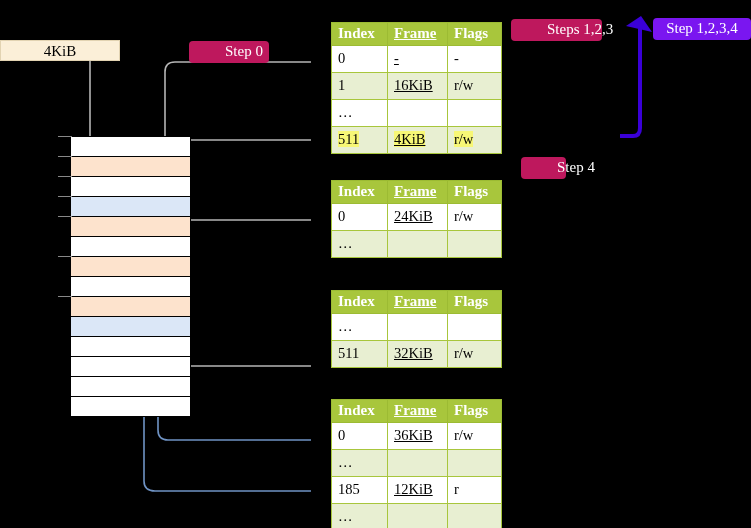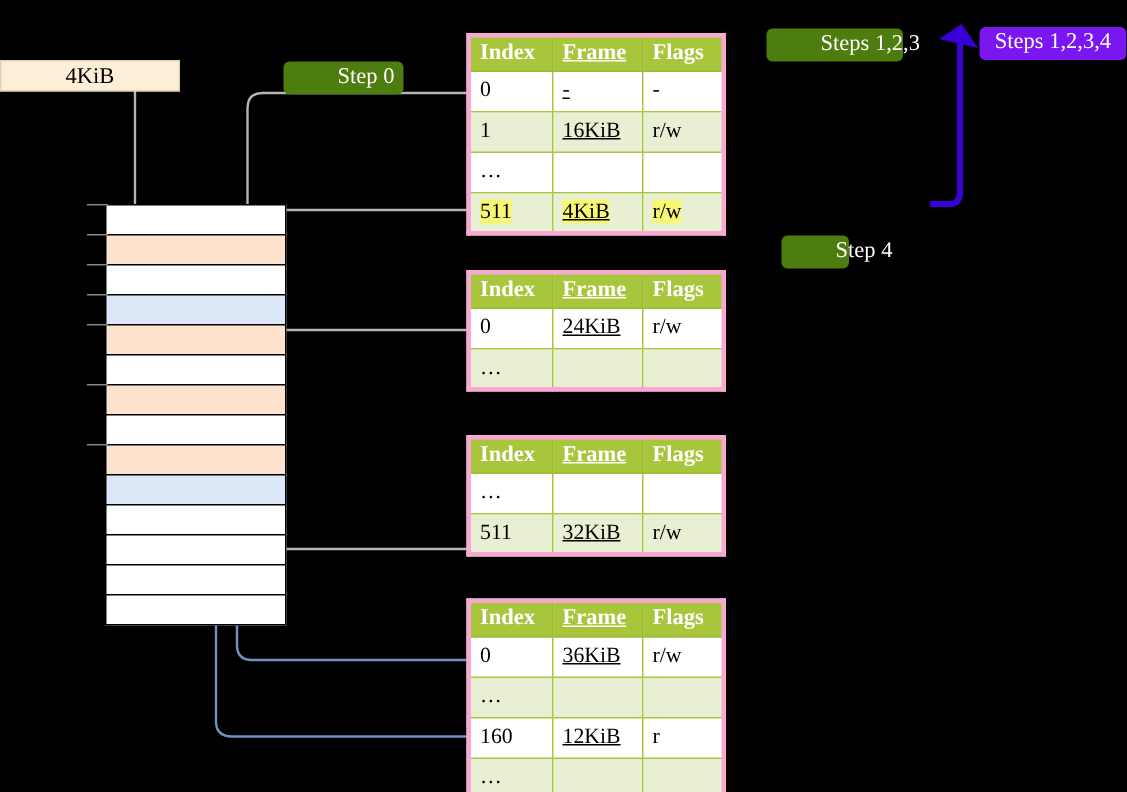--- a/index.html
+++ b/index.html
@@ -15,44 +15,45 @@
     border-radius:4px;
     color:#ffffff;
     font-family:"Liberation Serif", serif;
     font-size:15px;
     line-height:19px;
     padding:1px 9px 2px 9px;
     white-space:nowrap;
     box-sizing:border-box;
     text-align:center;
   }
-  .badge.red{background:#4d7c0f;padding-left:36px;}
+  .badge.red{background:#be185d;padding-left:36px;}
   .badge.violet{background:#7a16f0;}
 
   
   .kib-box{
     position:absolute;
     background:#fbefd8;
     border:1px solid #e2d3b2;
     box-sizing:border-box;
     font-size:15px;
     color:#000;
     text-align:center;
     line-height:20px;
   }
 
   
   .ptable{
     position:absolute;
     border-collapse:collapse;
-    border:3px solid #f9a8d4;
+    border:1px solid #f9a8d4;
     background:#ffffff;
     font-size:14.5px;
     box-sizing:border-box;
     table-layout:fixed;
+    margin-left:20px;
   }
   .ptable th{
     background:#a8c63c;
     color:#ffffff;
     font-weight:bold;
     font-size:15px;
     text-align:left;
     padding:2px 6px 3px 6px;
     border:1px solid #9cbb33;
     height:22px;
@@ -131,21 +132,21 @@
 
   <div class="badge red" style="left:189px;top:41px;width:80px;">
     <span>Step 0</span>
   </div>
 
   <div class="badge red" style="left:511px;top:19px;width:91px;">
     <span>Steps 1,2,3</span>
   </div>
 
   <div class="badge violet" style="left:653px;top:18px;width:98px;">
-    <span>Steps 1,2,3,4</span>
+    <span>Step 1,2,3,4</span>
   </div>
 
   <div class="badge red" style="left:521px;top:157px;width:36px;">
     <span>Step 4</span>
   </div>
 
   <div class="memwrap" style="left:70px;top:136px;width:121px;height:280px;">
       <div class="memrow " style="top: 0px; height: 21px; width: 121px;"></div>
       <div class="memrow orange" style="top: 20px; height: 21px; width: 121px;"></div>
       <div class="memrow " style="top: 40px; height: 21px; width: 121px;"></div>
@@ -258,21 +259,21 @@
           <td class="c-index"><span>0</span></td>
           <td class="c-frame"><span>36KiB</span></td>
           <td class="c-flags"><span>r/w</span></td>
         </tr>
         <tr class="alt">
           <td class="c-index"><span>…</span></td>
           <td class="c-frame"><span></span></td>
           <td class="c-flags"><span></span></td>
         </tr>
         <tr class="plain">
-          <td class="c-index"><span>160</span></td>
+          <td class="c-index"><span>185</span></td>
           <td class="c-frame"><span>12KiB</span></td>
           <td class="c-flags"><span>r</span></td>
         </tr>
         <tr class="alt">
           <td class="c-index"><span>…</span></td>
           <td class="c-frame"><span></span></td>
           <td class="c-flags"><span></span></td>
         </tr>
       </tbody>
   </table>

